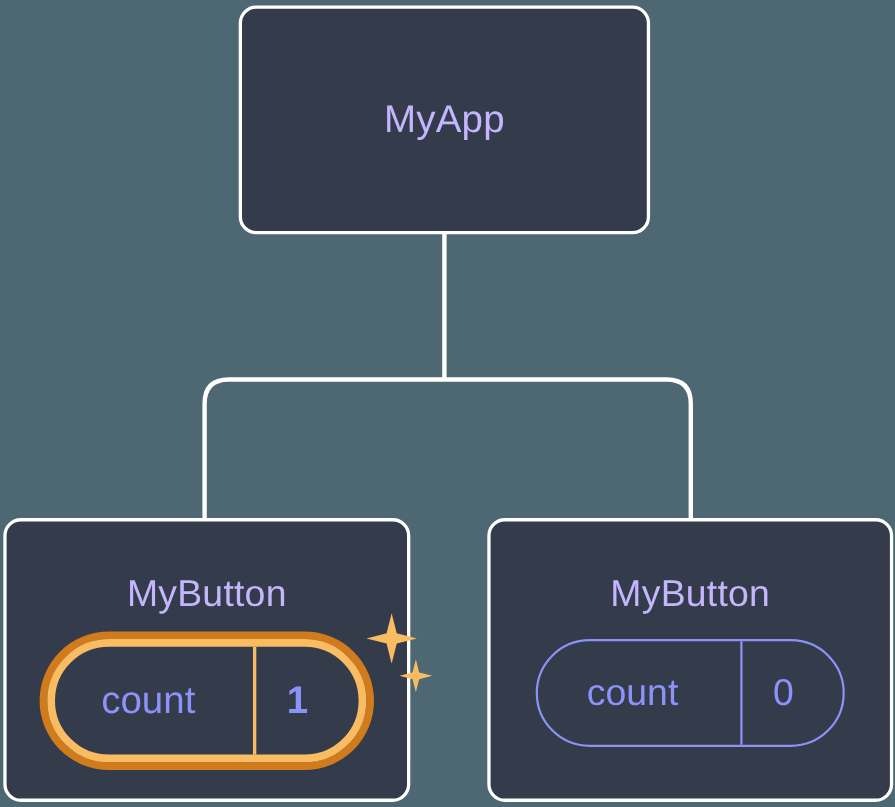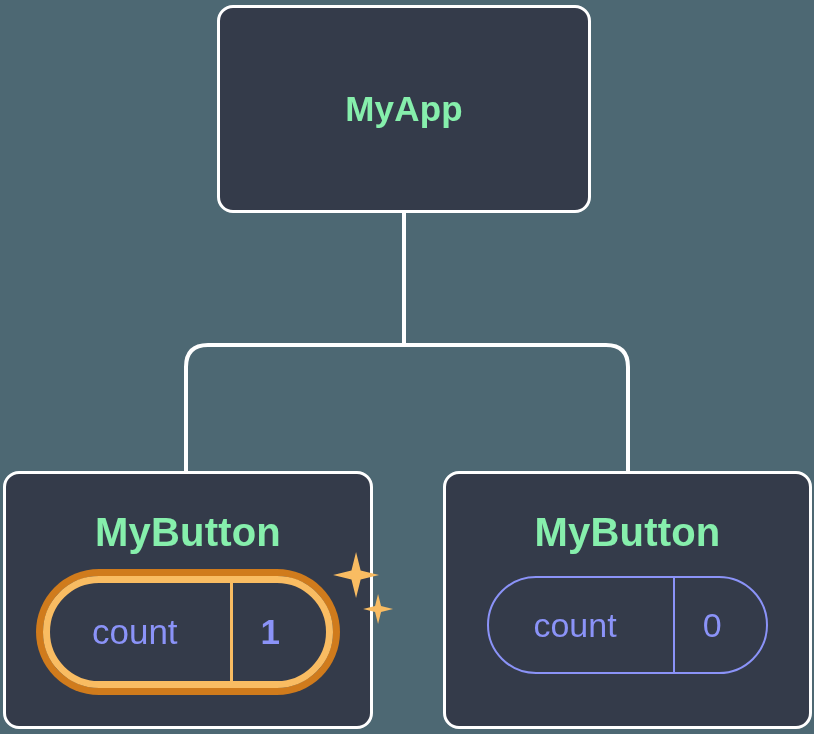--- a/index.html
+++ b/index.html
@@ -59,30 +59,31 @@
   }
   .node-child-right {
     left: 443px;
     top: 471px;
     width: 369px;
     height: 258px;
     padding-top: 36px;
   }
 
   .node-title {
-    color: #86efac;
+    color: #c4b5fd;
     font-size: 35px;
-    font-weight: 700;
+    font-weight: 400;
     letter-spacing: 0.2px;
     line-height: 1.1;
     white-space: nowrap;
   }
   .node-child-left .node-title,
   .node-child-right .node-title {
-    font-size: 40px;
+    font-size: 34px;
+    margin-top: 12px;
   }
 
   
   .pill-wrap {
     position: relative;
     margin-top: 22px;
     display: flex;
     align-items: center;
     justify-content: center;
   }

